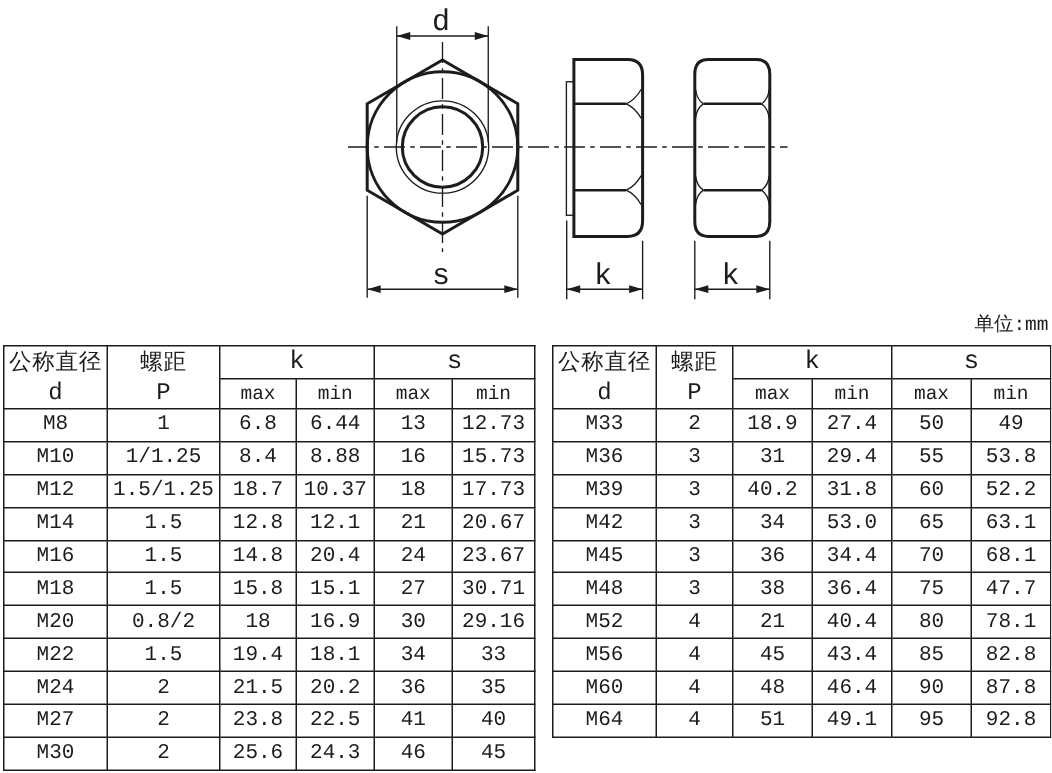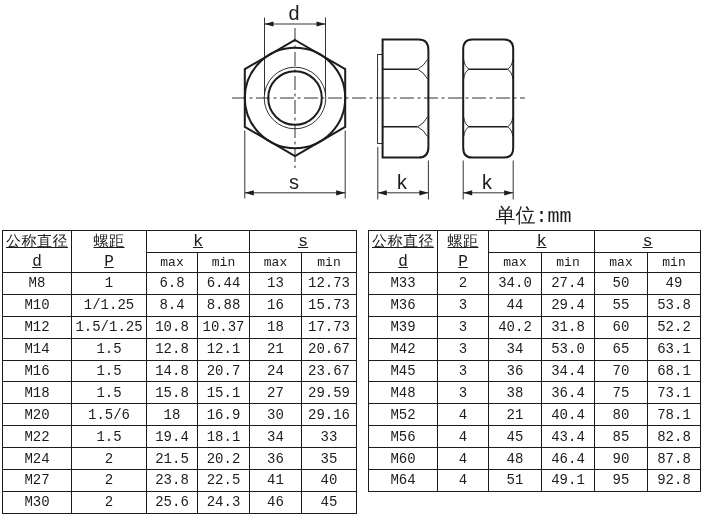--- a/index.html
+++ b/index.html
@@ -13,35 +13,35 @@
 
   .bold  { stroke:#1c1c1c; stroke-width:2;   fill:none; }
   .med   { stroke:#1c1c1c; stroke-width:1.6; fill:none; }
   .thin  { stroke:#1c1c1c; stroke-width:0.9; fill:none; }
   .cl    { stroke:#1c1c1c; stroke-width:0.9; fill:none; stroke-dasharray:14 3.5 3 3.5; }
   .arrow { fill:#1c1c1c; stroke:none; }
   .dimtext { font-family:"Liberation Mono", monospace; font-size:20px; fill:#1c1c1c; text-anchor:middle; }
 
   #unit-note {
     position:absolute; top:209px; left:368px; width:331px;
-    text-align:center; font-size:20px; line-height:16px;
+    text-align:right; font-size:13px; line-height:16px;
   }
 
   table.spec-table {
     position:absolute; top:230px;
     border-collapse:collapse; table-layout:fixed;
     border:1.4px solid #1c1c1c;
   }
   .spec-table th, .spec-table td {
     border:1.3px solid #1c1c1c;
     padding:0; margin:0;
     text-align:center; vertical-align:middle;
     font-weight:normal; overflow:hidden; white-space:nowrap;
   }
-  .spec-table thead tr.r1 { height:21px;text-decoration:underline; }
+  .spec-table thead tr.r1 { height:21px; }
   .spec-table thead tr.r2 { height:20px; }
   .spec-table tbody tr    { height:21.9px;margin-top:24px; }
   .spec-table td { font-size:14px; }
   th.merged { height:41px; }
   th.merged .cjk { height:21px; display:flex; align-items:center; justify-content:center;
                    font-size:15px; font-family:"Liberation Sans", sans-serif; letter-spacing:0.5px; }
   th.merged .sym { height:20px; display:flex; align-items:center; justify-content:center;
                    font-size:16px; }
   th.ks { font-size:17px; line-height:17px; }
   th.mm { font-size:13px;text-align:center; }
@@ -157,52 +157,52 @@
           <td>M10</td>
           <td>1/1.25</td>
           <td>8.4</td>
           <td>8.88</td>
           <td>16</td>
           <td>15.73</td>
         </tr>
         <tr>
           <td>M12</td>
           <td>1.5/1.25</td>
-          <td>10.8</td>
+          <td>18.7</td>
           <td>10.37</td>
           <td>18</td>
           <td>17.73</td>
         </tr>
         <tr>
           <td>M14</td>
           <td>1.5</td>
           <td>12.8</td>
           <td>12.1</td>
           <td>21</td>
           <td>20.67</td>
         </tr>
         <tr>
           <td>M16</td>
           <td>1.5</td>
           <td>14.8</td>
-          <td>20.7</td>
+          <td>20.4</td>
           <td>24</td>
           <td>23.67</td>
         </tr>
         <tr>
           <td>M18</td>
           <td>1.5</td>
           <td>15.8</td>
           <td>15.1</td>
           <td>27</td>
-          <td>29.59</td>
+          <td>30.71</td>
         </tr>
         <tr>
           <td>M20</td>
-          <td>1.5/6</td>
+          <td>0.8/2</td>
           <td>18</td>
           <td>16.9</td>
           <td>30</td>
           <td>29.16</td>
         </tr>
         <tr>
           <td>M22</td>
           <td>1.5</td>
           <td>19.4</td>
           <td>18.1</td>
@@ -262,29 +262,29 @@
         <th class="mm">max</th>
         <th class="mm">min</th>
         <th class="mm">max</th>
         <th class="mm">min</th>
       </tr>
     </thead>
     <tbody>
         <tr>
           <td>M33</td>
           <td>2</td>
-          <td>34.0</td>
+          <td>18.9</td>
           <td>27.4</td>
           <td>50</td>
           <td>49</td>
         </tr>
         <tr>
           <td>M36</td>
           <td>3</td>
-          <td>44</td>
+          <td>31</td>
           <td>29.4</td>
           <td>55</td>
           <td>53.8</td>
         </tr>
         <tr>
           <td>M39</td>
           <td>3</td>
           <td>40.2</td>
           <td>31.8</td>
           <td>60</td>
@@ -305,21 +305,21 @@
           <td>34.4</td>
           <td>70</td>
           <td>68.1</td>
         </tr>
         <tr>
           <td>M48</td>
           <td>3</td>
           <td>38</td>
           <td>36.4</td>
           <td>75</td>
-          <td>73.1</td>
+          <td>47.7</td>
         </tr>
         <tr>
           <td>M52</td>
           <td>4</td>
           <td>21</td>
           <td>40.4</td>
           <td>80</td>
           <td>78.1</td>
         </tr>
         <tr>

